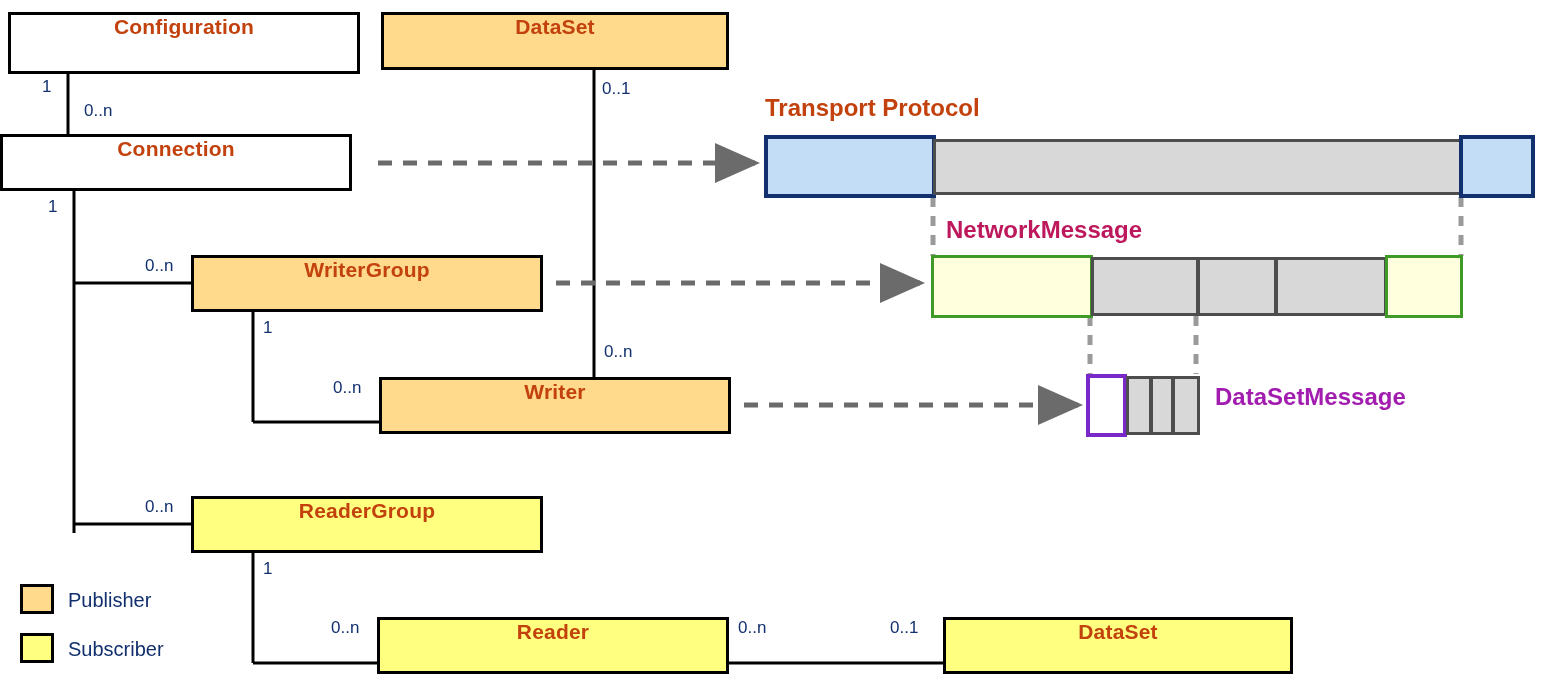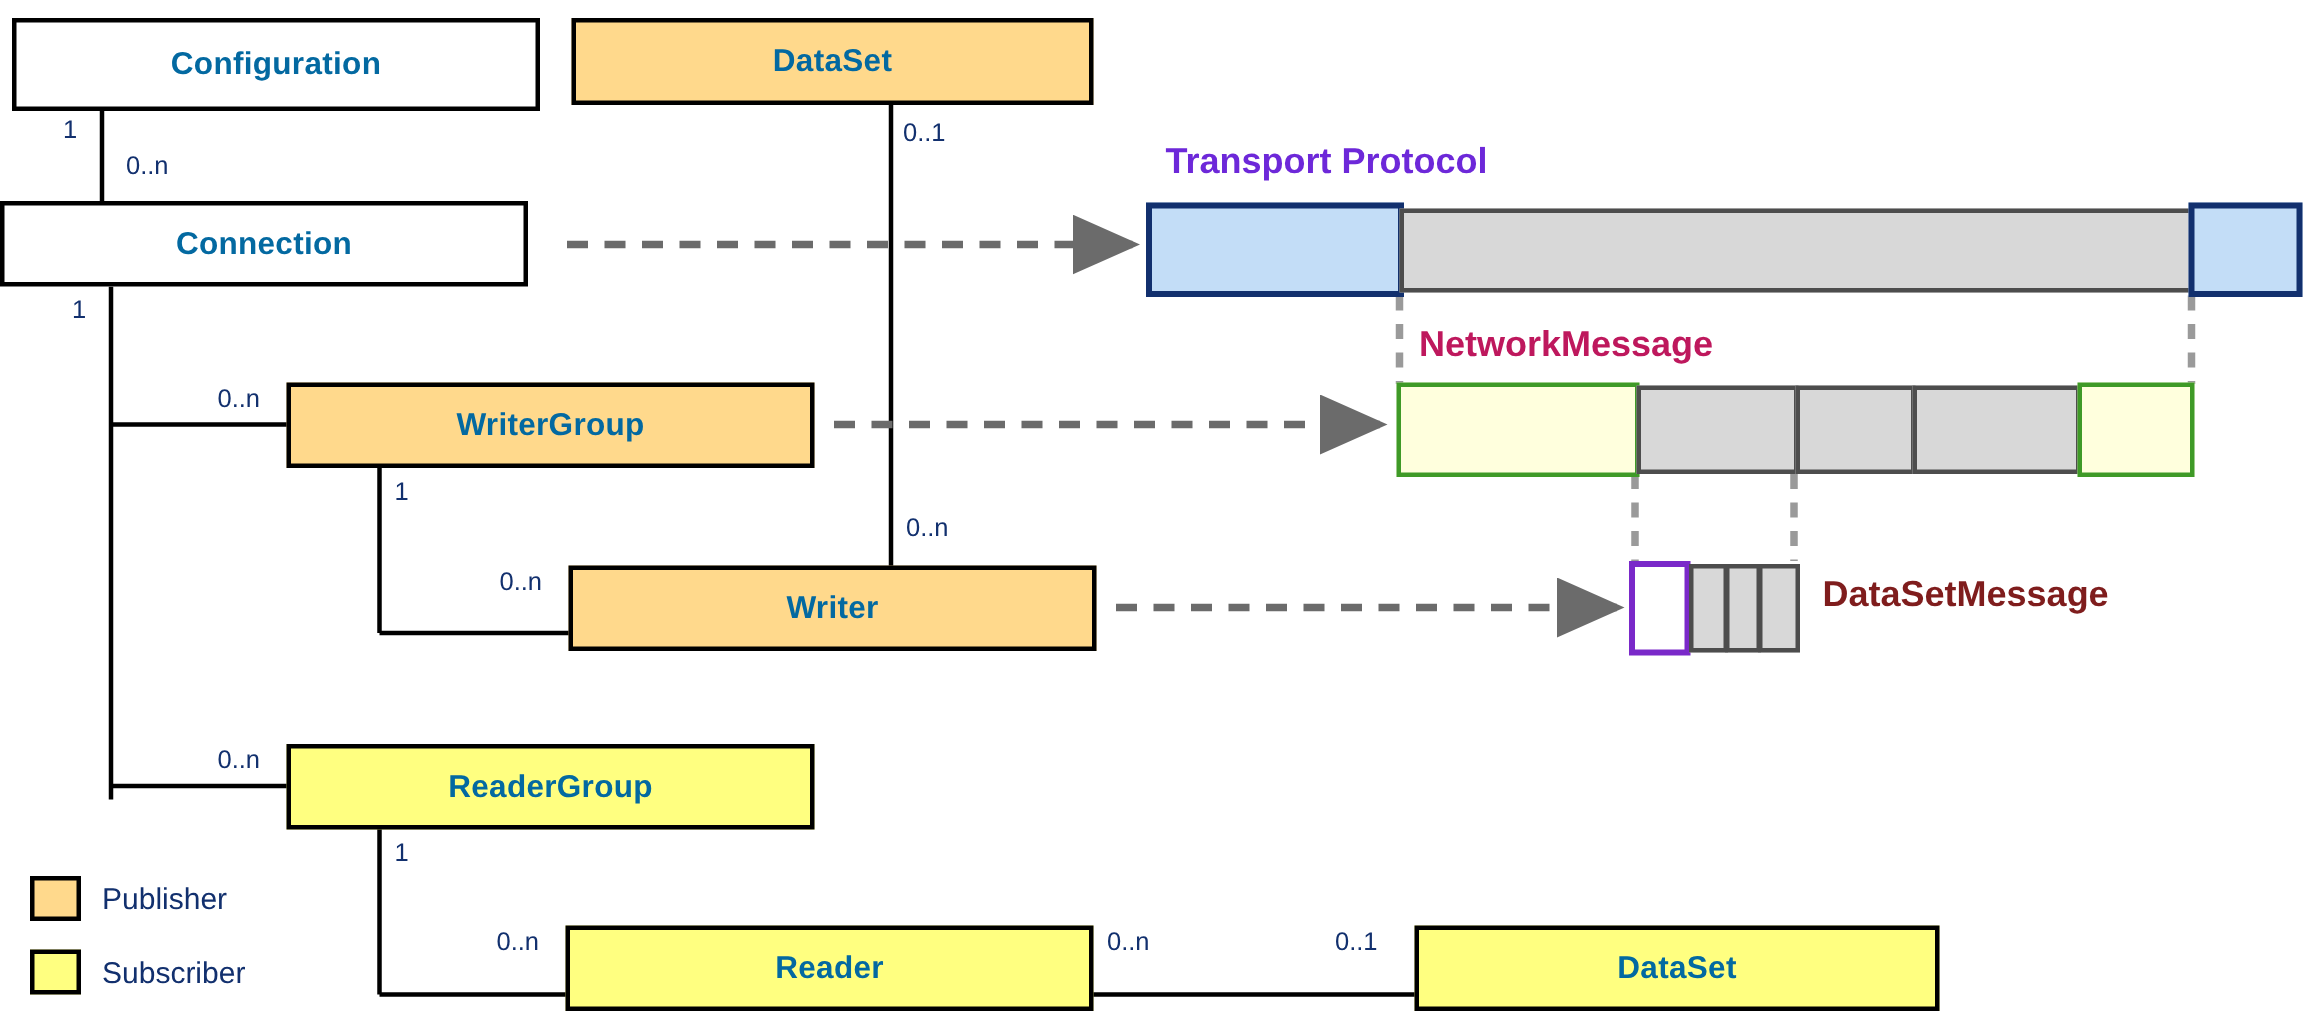--- a/index.html
+++ b/index.html
@@ -24,25 +24,24 @@
     top: 0;
     width: 1549px;
     height: 687px;
   }
   
   .uml-box {
     position: absolute;
     box-sizing: border-box;
     border: 3px solid #000000;
     display: flex;
-    align-items: center;
     justify-content: center;
     font-weight: bold;
     font-size: 21px;
-    color: #0369a1;
+    color: #c2410c;
     letter-spacing: 0.2px;
   }
   .uml-box.plain { background: #ffffff; }
   .uml-box.publisher { background: #ffd98c; }
   .uml-box.subscriber { background: #ffff80; }
 
   
   .mult {
     position: absolute;
     font-size: 17px;
@@ -51,23 +50,23 @@
     white-space: nowrap;
   }
 
   
   .section-title {
     position: absolute;
     font-weight: bold;
     font-size: 24px;
     white-space: nowrap;
   }
-  .title-transport { color: #6d28d9; margin-left: 12px; }
+  .title-transport { color: #c2410c; }
   .title-network  { color: #be185d; }
-  .title-dsm      { color: #7f1d1d; }
+  .title-dsm      { color: #a21caf; }
 
   
   .cell {
     position: absolute;
     box-sizing: border-box;
   }
   .cell.blue     { background: #c3ddf7; border: 4px solid #12306e; }
   .cell.gray     { background: #d8d8d8; border: 3px solid #4d4d4d; }
   .cell.paleyellow { background: #ffffdd; border: 3px solid #3f9a27; }
   .cell.white-purple { background: #ffffff; border: 4px solid #7a29c9; }

